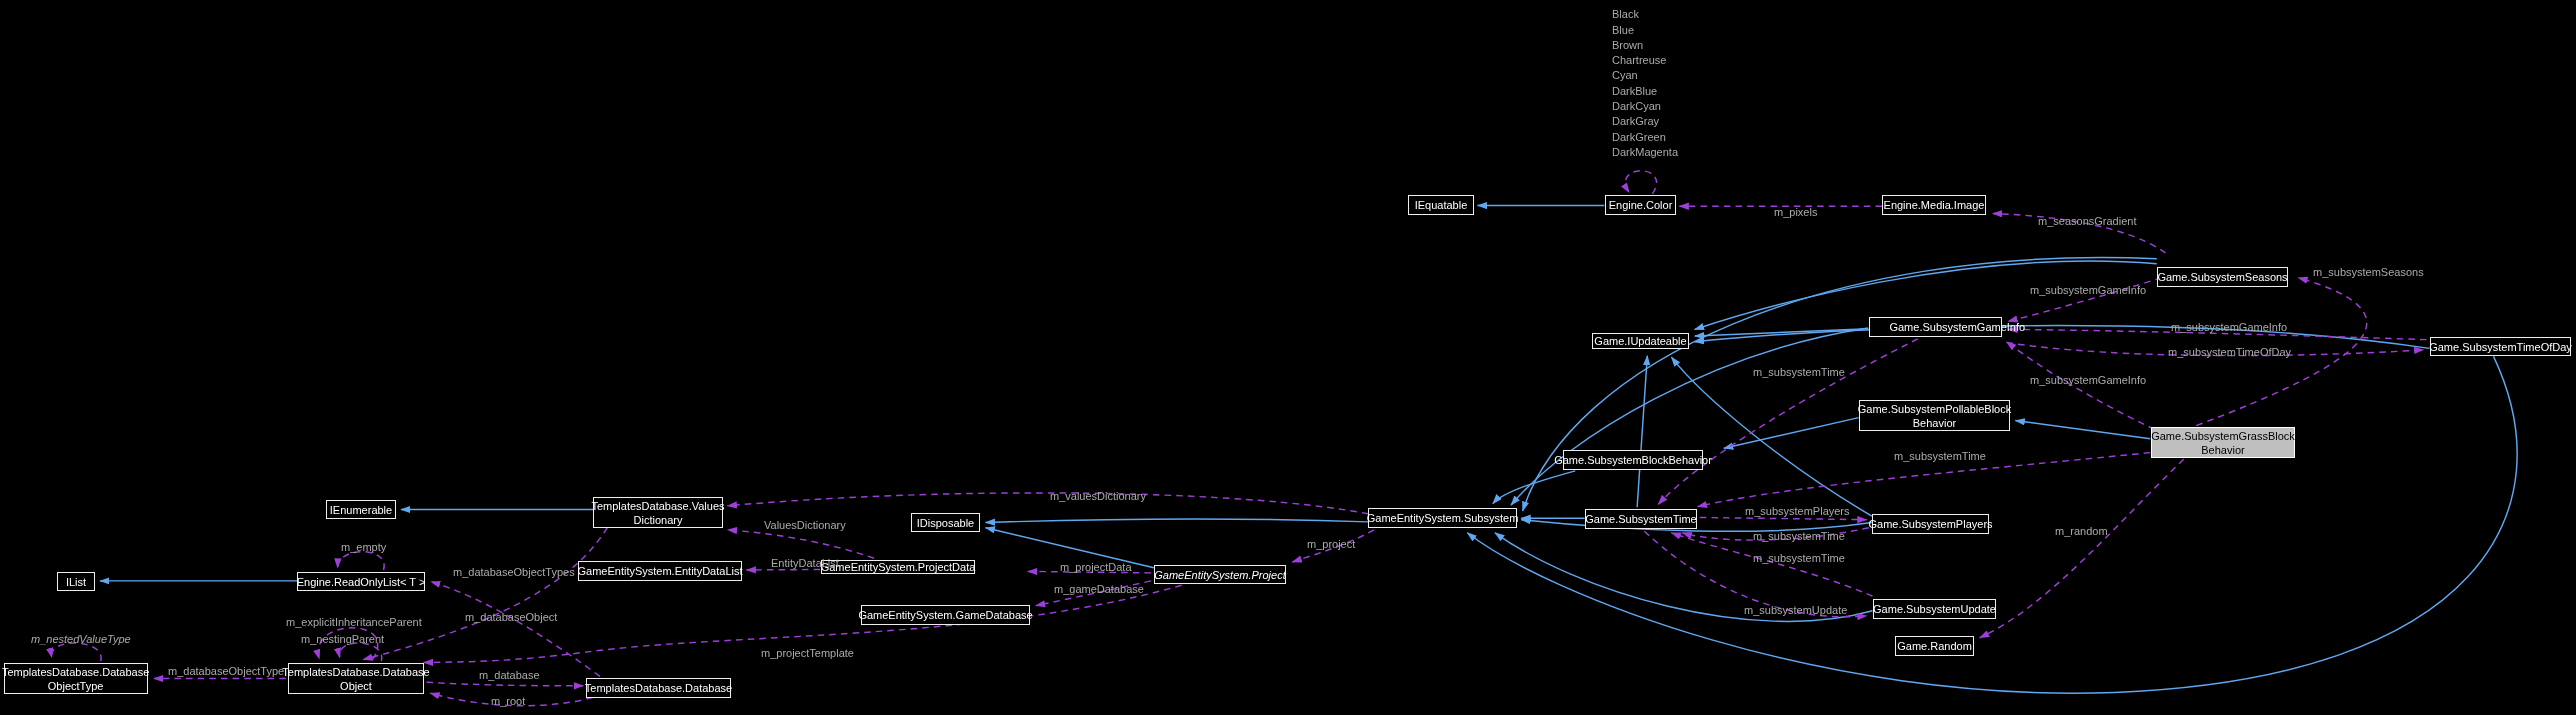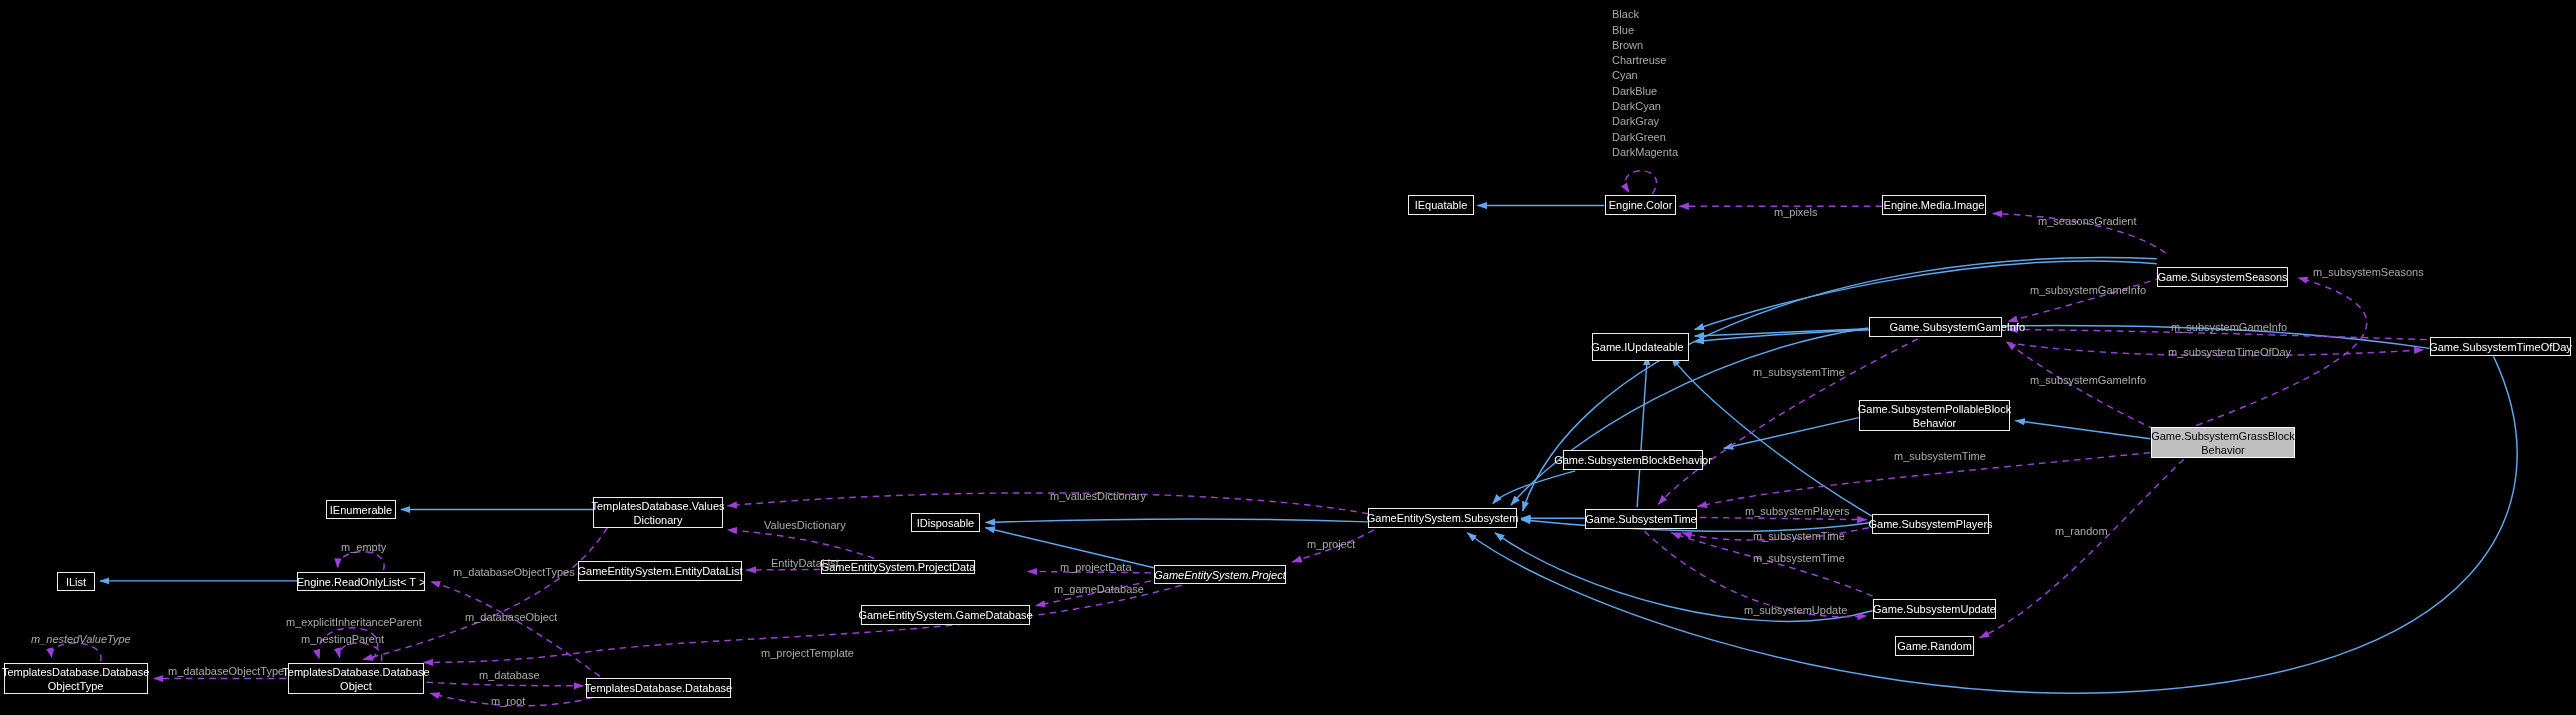--- a/index.html
+++ b/index.html
@@ -95,21 +95,21 @@
     </div>
 <div class="node" style="left:1882px;top:195px;width:104px;height:19.7px;">
       <span>Engine.Media.Image</span>
     </div>
 <div class="node" style="left:2157px;top:254px;width:131px;height:19.7px;margin-top:13px;">
       <span>Game.SubsystemSeasons</span>
     </div>
 <div class="node" style="left:2430px;top:337px;width:141px;height:19px;">
       <span>Game.SubsystemTimeOfDay</span>
     </div>
-<div class="node" style="left:1592px;top:333px;width:97px;height:28px;align-items:flex-end;">
+<div class="node" style="left:1592px;top:333px;width:97px;height:16px;">
       <span>Game.IUpdateable</span>
     </div>
 <div class="node" style="left:1869px;top:317px;width:133px;height:20.4px;padding-left:48px;">
       <span>Game.SubsystemGameInfo</span>
     </div>
 <div class="node" style="left:1859px;top:400px;width:151px;height:31px;">
       <span>Game.SubsystemPollableBlock</span>
       <span>Behavior</span>
     </div>
 <div class="node highlight" style="left:2151px;top:427px;width:144px;height:31px;">

